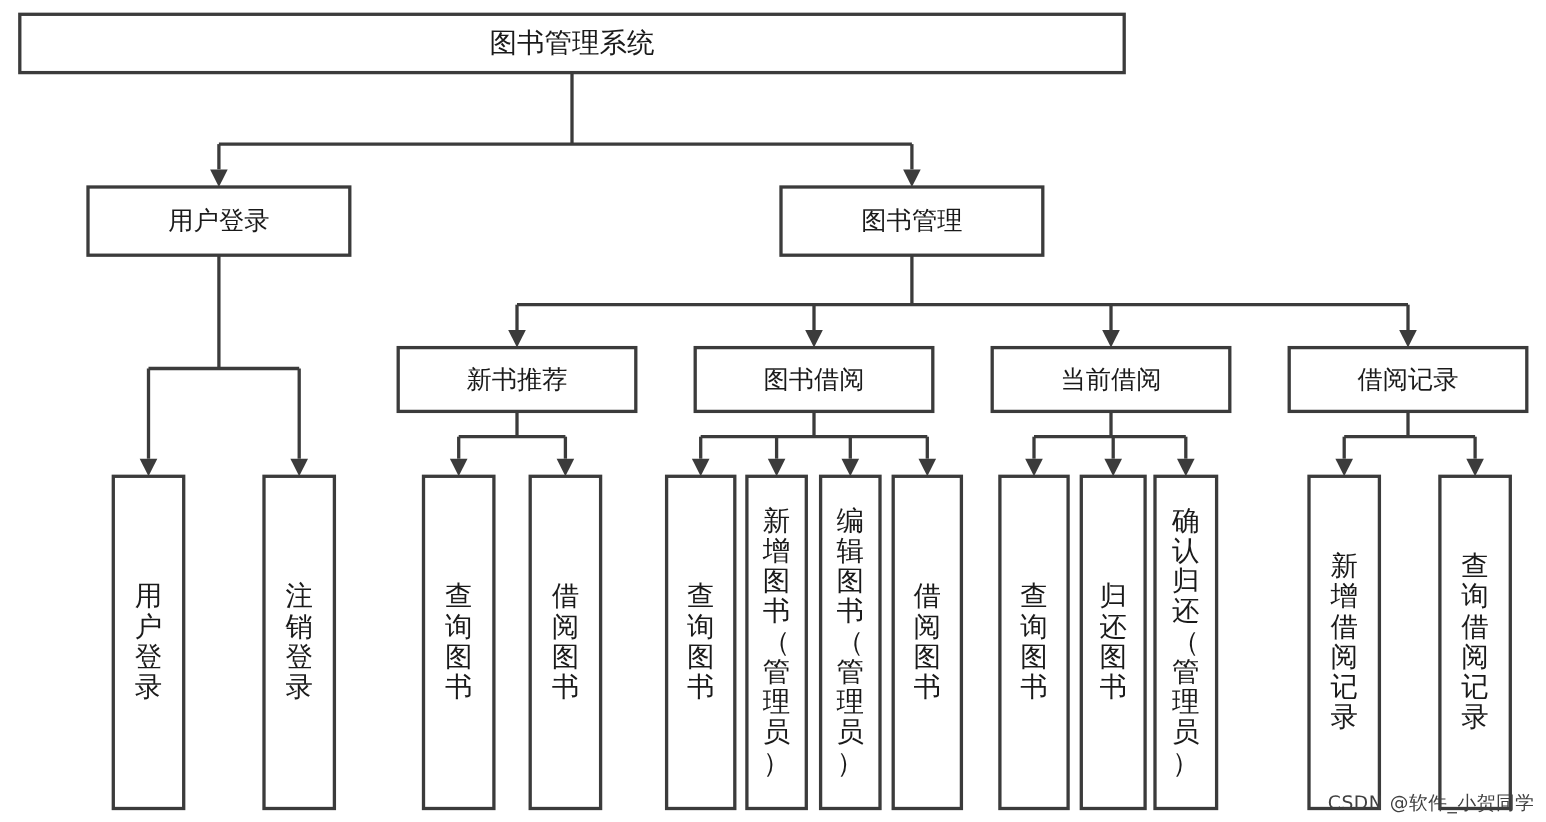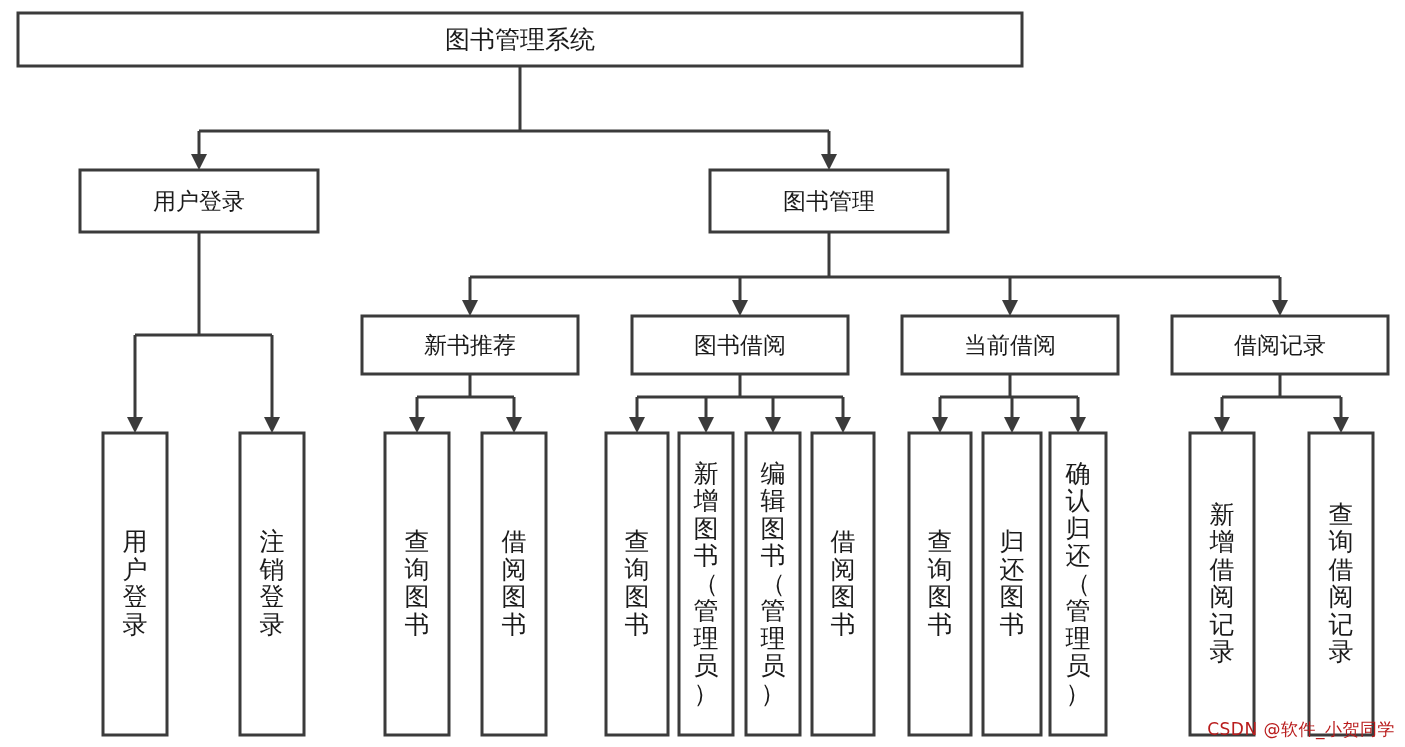--- a/index.html
+++ b/index.html
@@ -49,21 +49,21 @@
   .arrow-head {
     fill: #3b3b3b;
     stroke: none;
   }
   .watermark {
     position: absolute;
     right: 10px;
     bottom: 6px;
     font-family: "DejaVu Sans", "Liberation Sans", sans-serif;
     font-size: 17px;
-    color: #b91c1c;
+    color: #404040;
     letter-spacing: 0.5px;
     white-space: nowrap;
     pointer-events: none;
   }
 </style>
 </head>
 <body>
 
 <svg id="diagram" viewBox="0 0 1405 747" xmlns="http://www.w3.org/2000/svg">
     <g>

